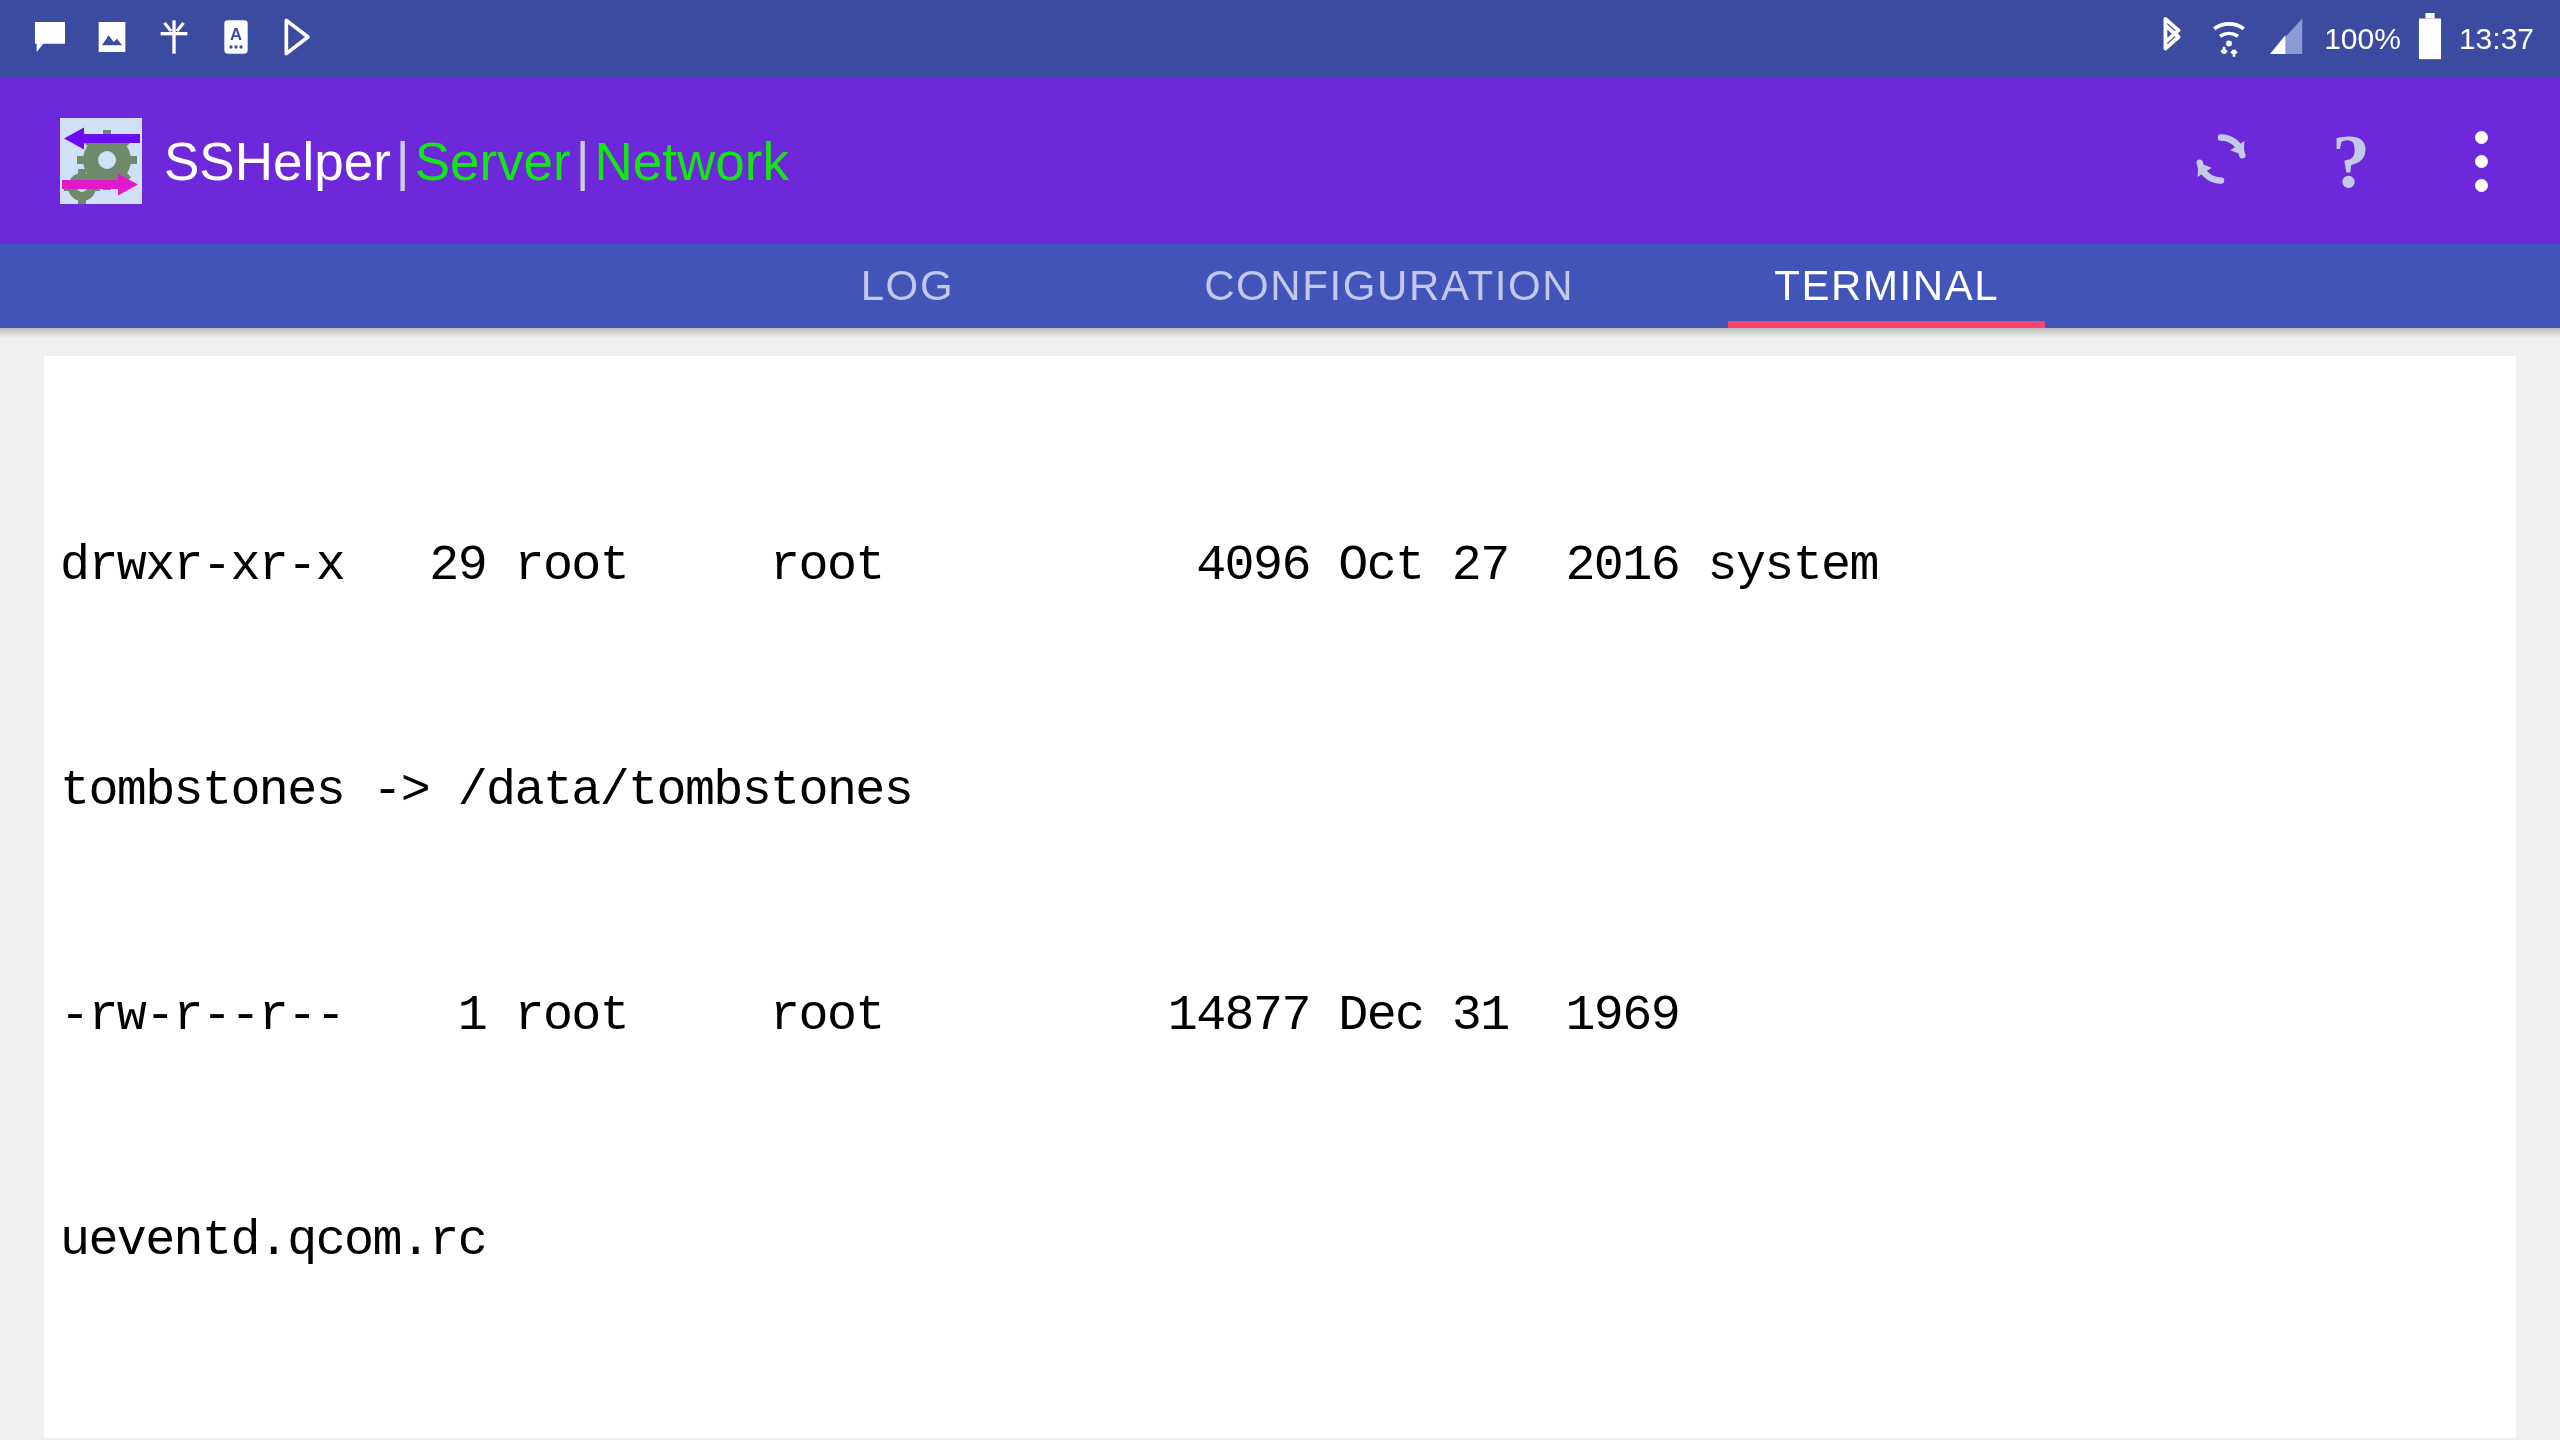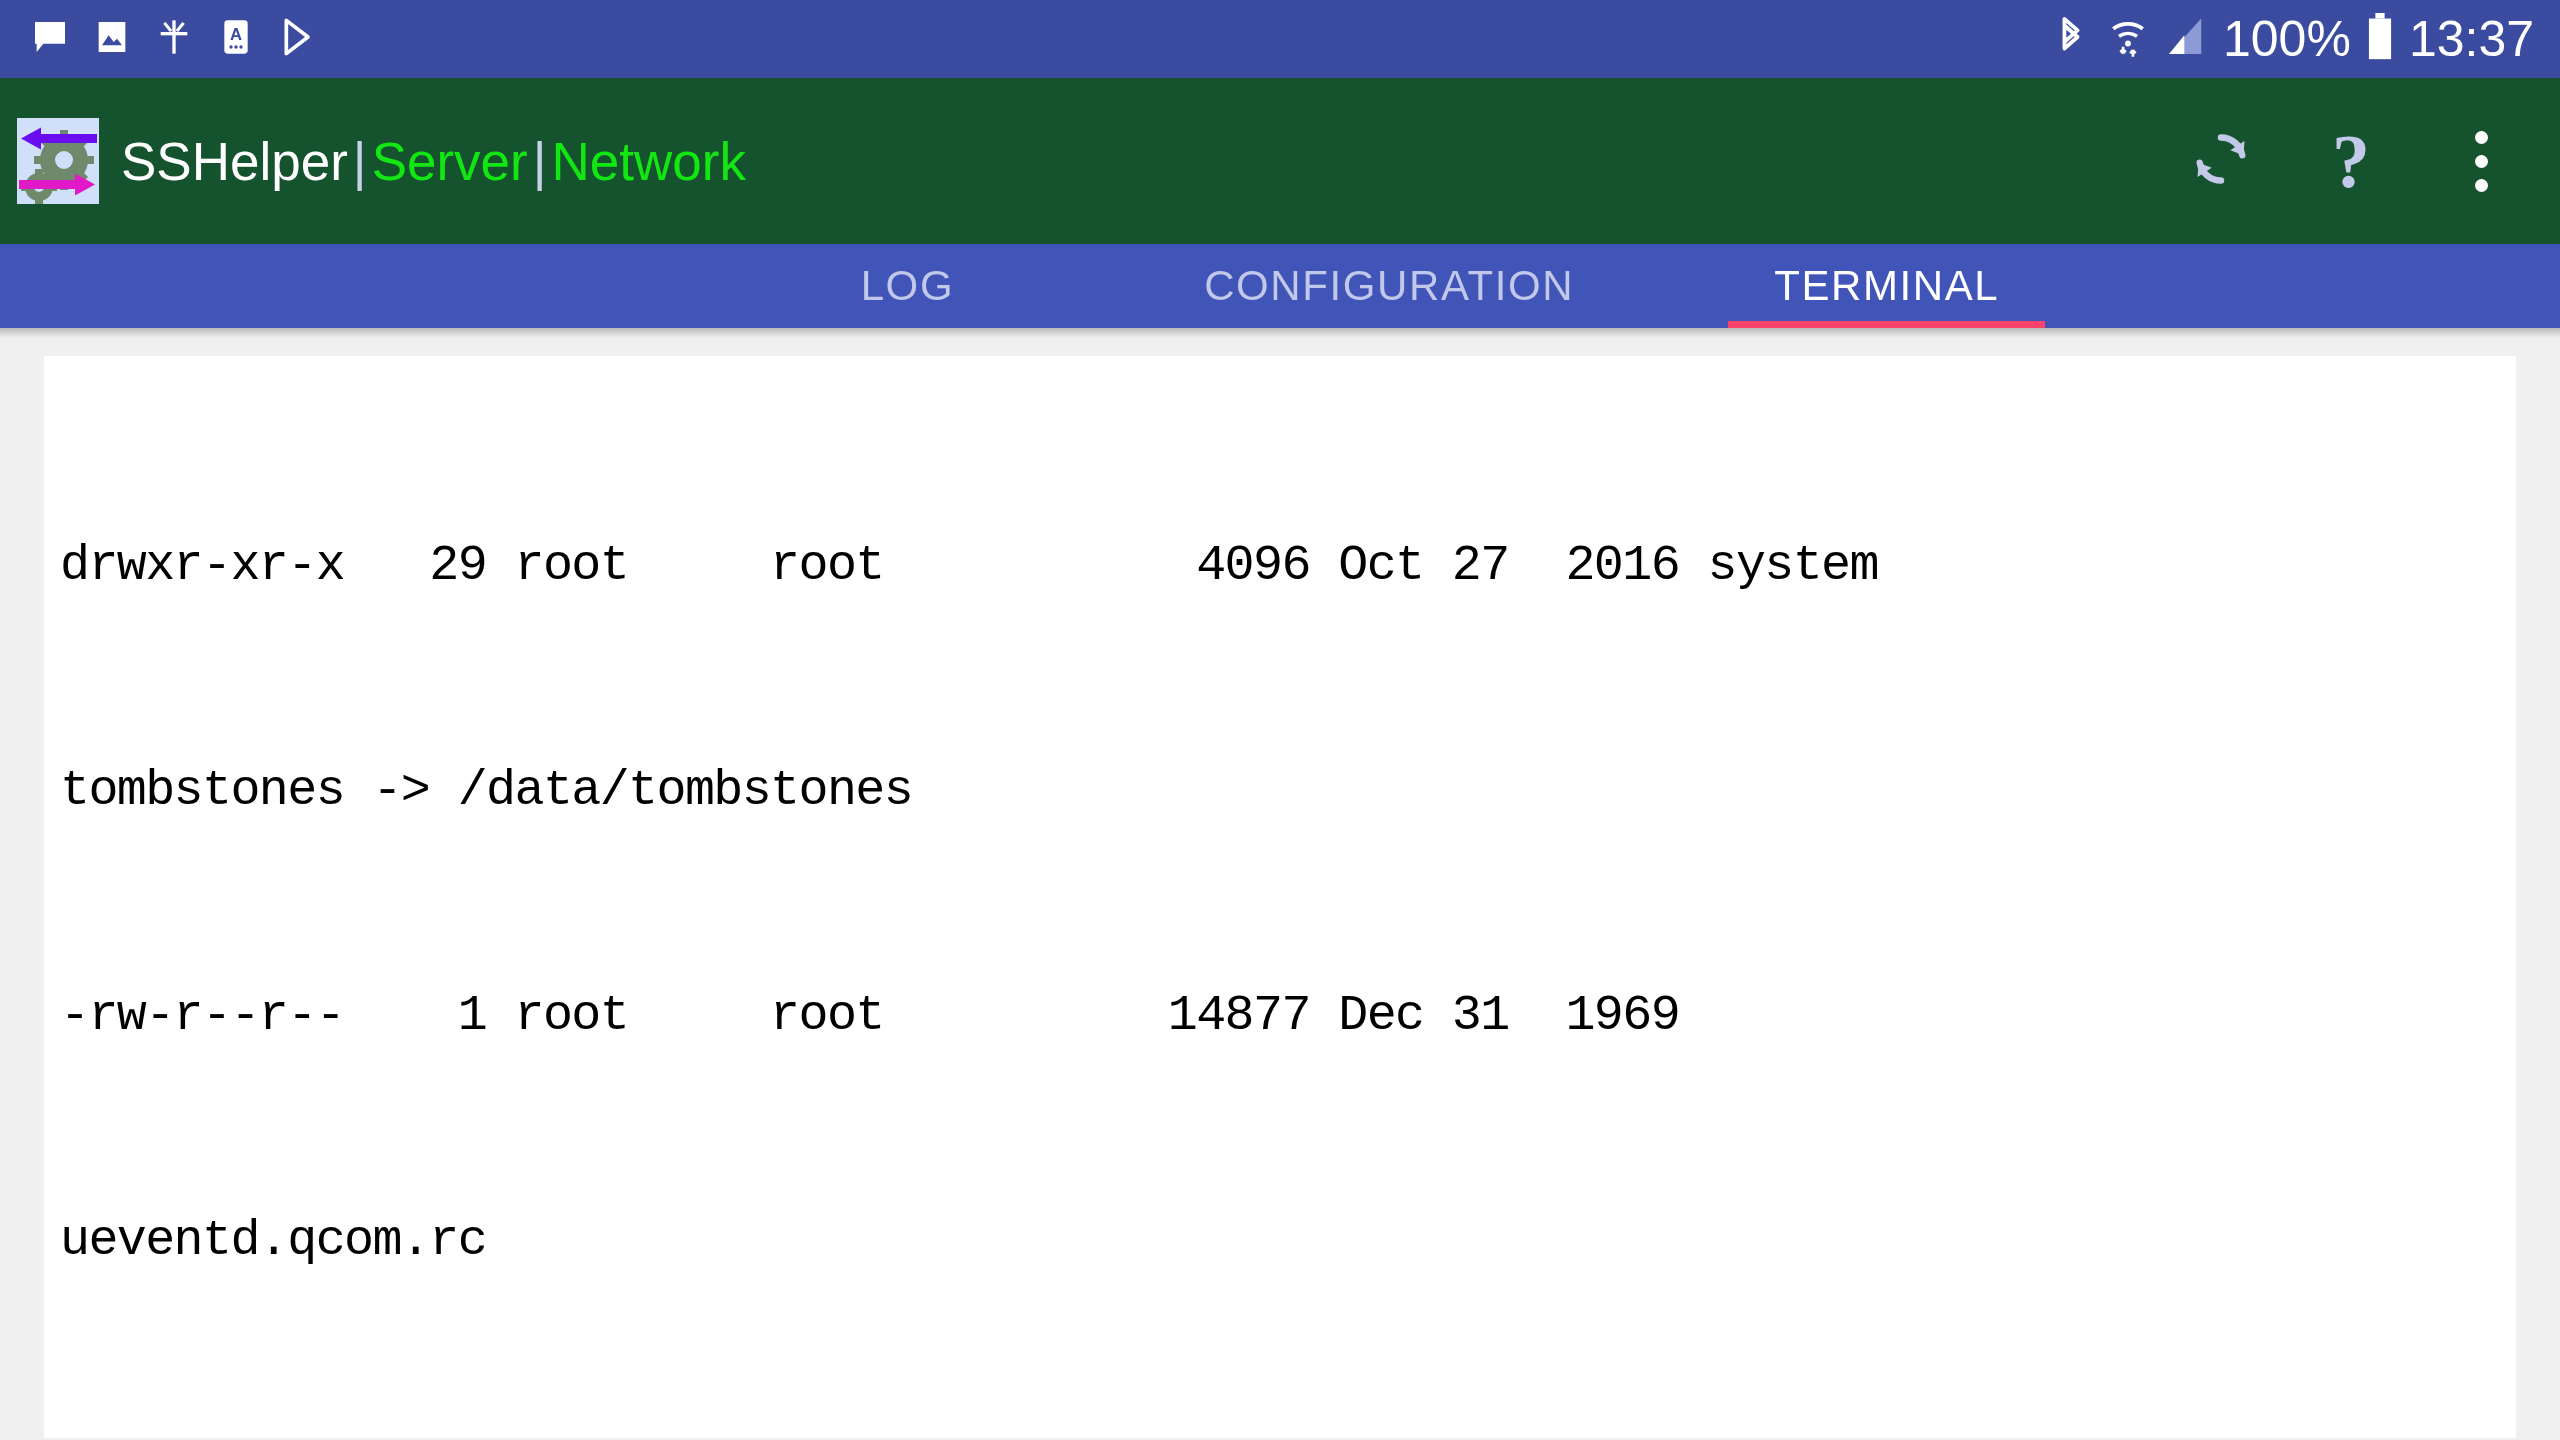--- a/index.html
+++ b/index.html
@@ -33,34 +33,34 @@
   .status-right {
     display: flex;
     align-items: center;
     gap: 16px;
   }
   .sicon {
     display: block;
   }
   .status-text {
     color: #ffffff;
-    font-size: 50px;
+    font-size: 30px;
     letter-spacing: 0px;
     line-height: 1;
     font-family: "Liberation Sans", sans-serif;
   }
 
   
   .app-bar {
-    background: #14532d;
+    background: #6d28d9;
     height: 166px;
     box-sizing: border-box;
     display: flex;
     align-items: center;
-    padding: 0 26px 0 17px;
+    padding: 0 26px 0 60px;
   }
   .logo {
     width: 82px;
     height: 86px;
     flex: 0 0 auto;
     position: relative;
     background: #cfe0f8;
     overflow: hidden;
   }
   .app-title {

